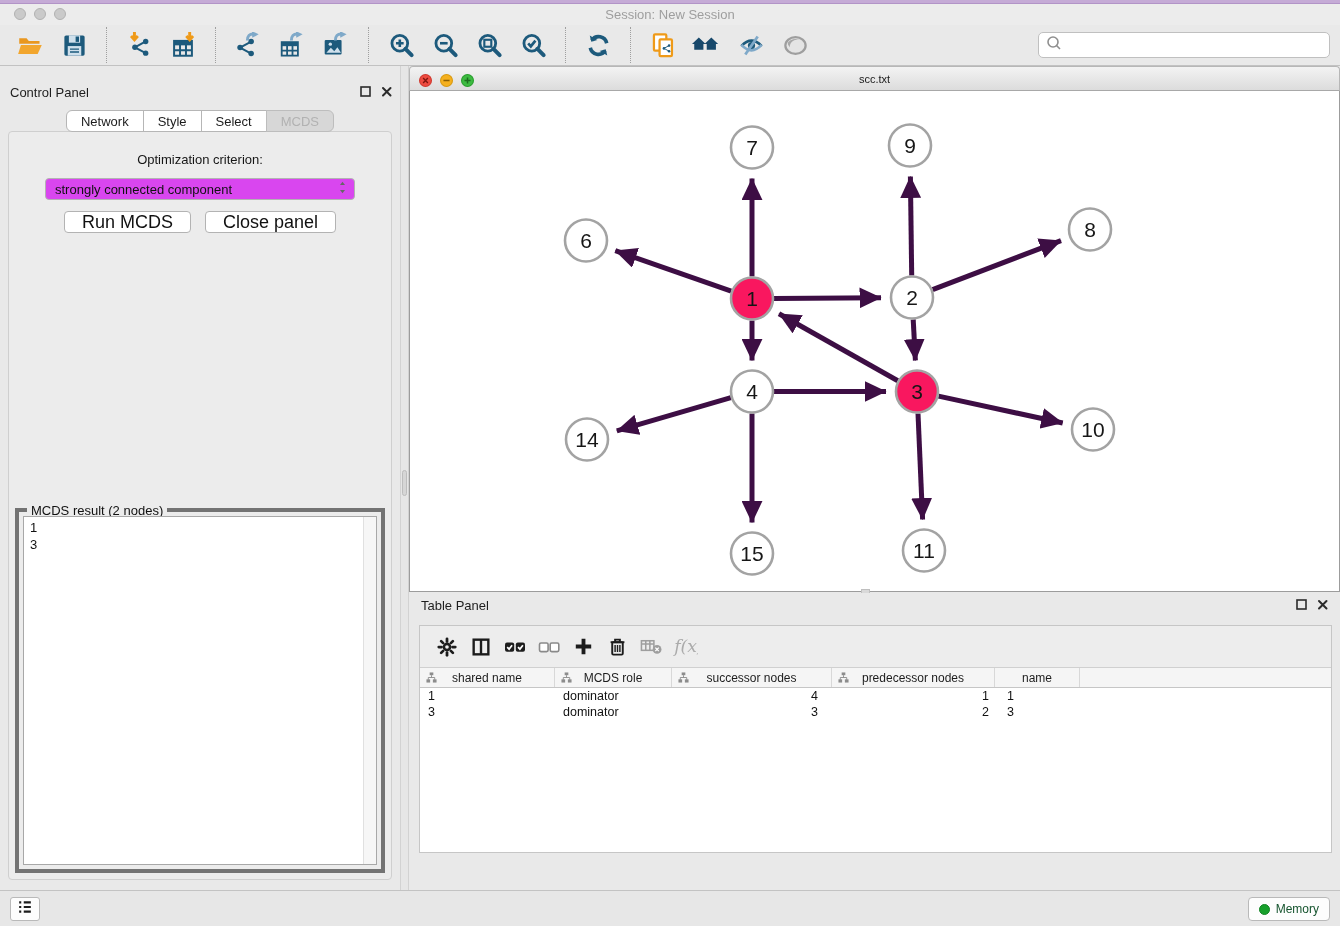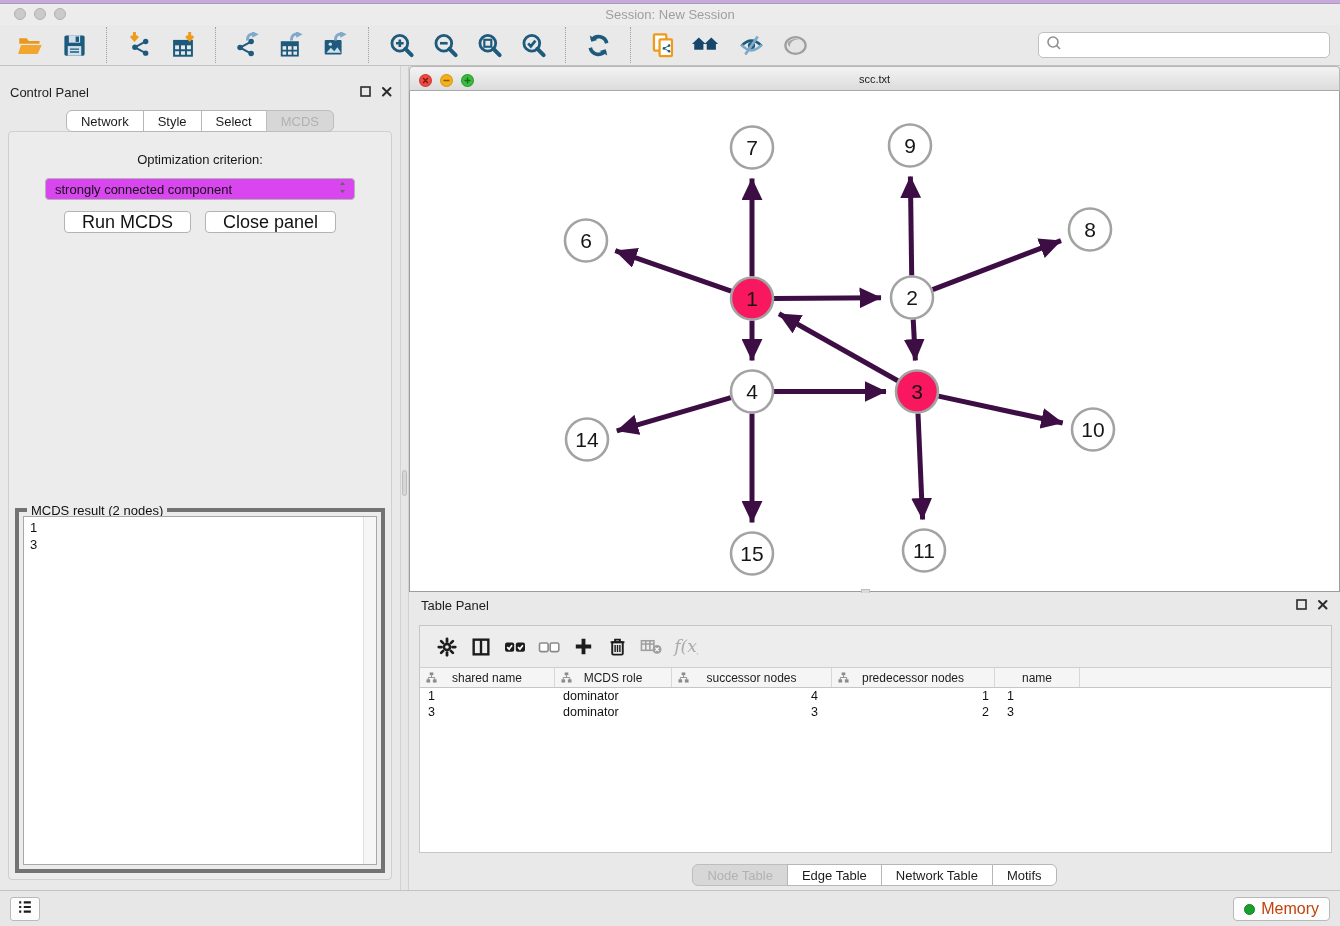--- a/index.html
+++ b/index.html
@@ -90,21 +90,21 @@
 
   .tp-tabs { position:absolute; left:0; right:0; bottom:4px; display:flex; justify-content:center; }
 
   
   .statusbar { position:absolute; left:0; right:0; bottom:0; height:36px; background:#e7e7e7; border-top:1px solid #c3c3c3; }
   .sb-left-btn { position:absolute; left:10px; top:6px; width:30px; height:24px; background:#fdfdfd;
                  border:1px solid #b9b9b9; border-radius:3px; display:flex; align-items:center; justify-content:center; cursor:pointer; }
   .memory-btn { position:absolute; right:10px; top:6px; height:24px; background:#fdfdfd; border:1px solid #b9b9b9;
                 border-radius:4px; display:flex; align-items:center; gap:6px; padding:0 10px; cursor:pointer; }
   .memory-dot { width:11px; height:11px; border-radius:50%; background:#17a02b; border:1px solid #108322; }
-  .memory-label { font-size:16px; color:#c2410c; }
+  .memory-label { font-size:12px; color:#14532d; }
 </style>
 </head>
 <body>
 
 <div id="app">
 
   <div class="top-accent"></div>
 
   <div class="titlebar">
     <div class="lights">
@@ -550,26 +550,20 @@
           </div>
           <div class="t-row">
             <div class="t-cell" style="width: 135px; text-align: left; padding: 0px 0px 0px 8px;">3</div>
             <div class="t-cell" style="width: 117px; text-align: left; padding: 0px 0px 0px 8px;">dominator</div>
             <div class="t-cell" style="width: 160px; text-align: right; padding: 0px 14px 0px 0px;">3</div>
             <div class="t-cell" style="width: 163px; text-align: right; padding: 0px 6px 0px 0px;">2</div>
             <div class="t-cell" style="width: 85px; text-align: left; padding: 0px 0px 0px 12px;">3</div>
           </div>
         </div>
     </div>
-    <div class="tp-tabs tabrow" id="tp-tabs" style="position:absolute; top:auto;">
-        <div class="tab selected">Node Table</div>
-        <div class="tab">Edge Table</div>
-        <div class="tab">Network Table</div>
-        <div class="tab">Motifs</div>
-      </div>
   </div>
 
   <div class="statusbar">
     <div class="sb-left-btn">
       <span>
         <svg viewBox="0 0 24 24" width="20" height="20">
             <path d="M5 6.5h2.5M5 12h2.5M5 17.5h2.5" stroke="#1c1c1c" stroke-width="2.6"></path>
             <path d="M10.5 6.5h8.5M10.5 12h8.5M10.5 17.5h8.5" stroke="#1c1c1c" stroke-width="2.6"></path>
           </svg>
       </span>

